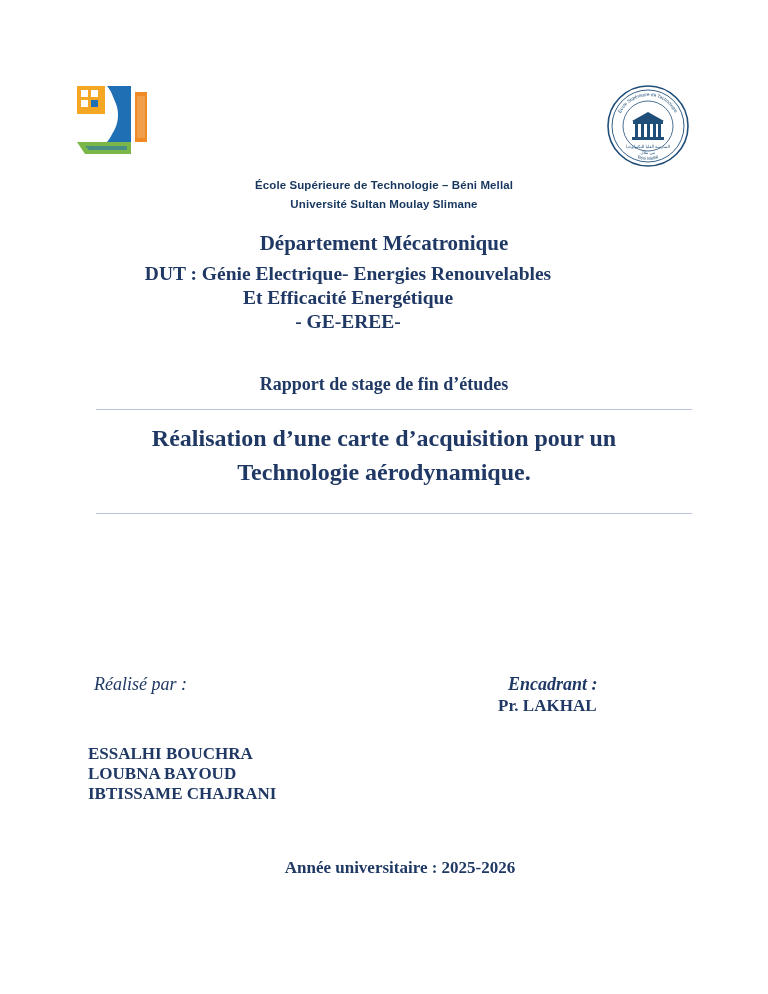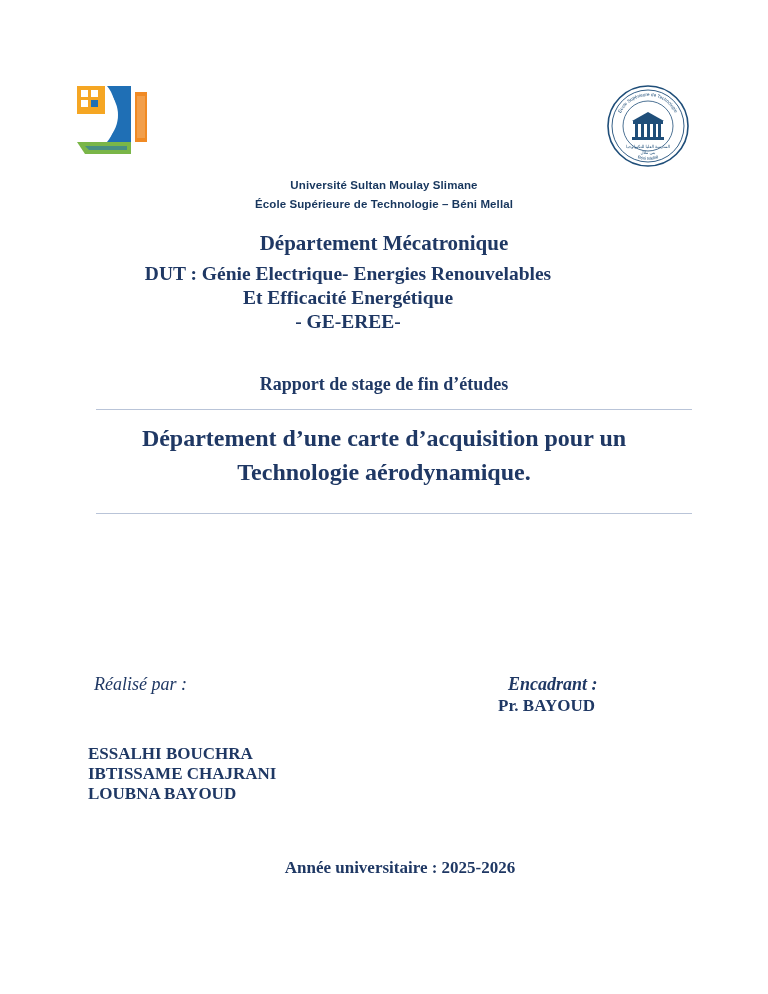--- a/index.html
+++ b/index.html
@@ -216,46 +216,46 @@
       <path id="seal-arc-bottom" d="M14 48 A28 28 0 0 0 70 48" fill="none"></path>
       <text font-family="Liberation Sans, sans-serif" font-size="4.4" fill="#1f4e79">
         <textPath href="#seal-arc-bottom" startOffset="50%" text-anchor="middle">Béni Mellal</textPath>
       </text>
       <text x="42" y="64" text-anchor="middle" font-family="Liberation Sans, sans-serif" font-size="4.2" fill="#1f4e79">المدرسة العليا للتكنولوجيا</text>
       <text x="42" y="70" text-anchor="middle" font-family="Liberation Sans, sans-serif" font-size="4.2" fill="#1f4e79">بني ملال</text>
     </svg>
   </div>
 
   <div class="univ-block">
+    <div>École Supérieure de Technologie – Béni Mellal</div>
     <div>Université Sultan Moulay Slimane</div>
-    <div>École Supérieure de Technologie – Béni Mellal</div>
   </div>
 
   <div class="dept">Département Mécatronique</div>
 
   <div class="dut-block">
     <div>DUT : Génie Electrique- Energies Renouvelables</div>
     <div>Et Efficacité Energétique</div>
     <div>- GE-EREE-</div>
   </div>
 
   <div class="rapport">Rapport de stage de fin d’études</div>
 
   <div class="rule rule-top"></div>
   <div class="title-block">
-    <div>Département d’une carte d’acquisition pour un</div>
+    <div>Réalisation d’une carte d’acquisition pour un</div>
     <div>Technologie aérodynamique.</div>
   </div>
   <div class="rule rule-bottom"></div>
 
   <div class="realise-label">Réalisé par :</div>
   <div class="encadrant-label">Encadrant :</div>
-  <div class="encadrant-name">Pr. BAYOUD</div>
+  <div class="encadrant-name">Pr. LAKHAL</div>
 
   <div class="authors">
     <div>ESSALHI BOUCHRA</div>
+    <div>LOUBNA BAYOUD</div>
     <div>IBTISSAME CHAJRANI</div>
-    <div>LOUBNA BAYOUD</div>
   </div>
 
   <div class="annee">Année universitaire : 2025-2026</div>
 
 </div>
 
 </body></html>

